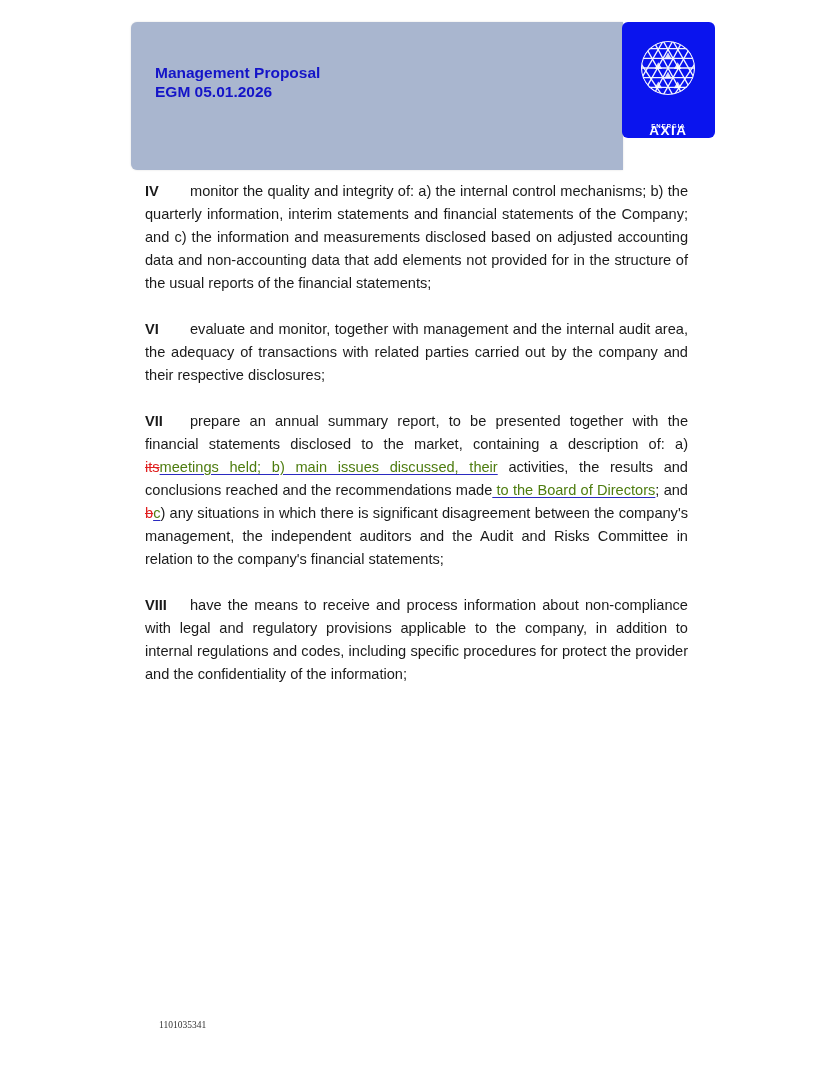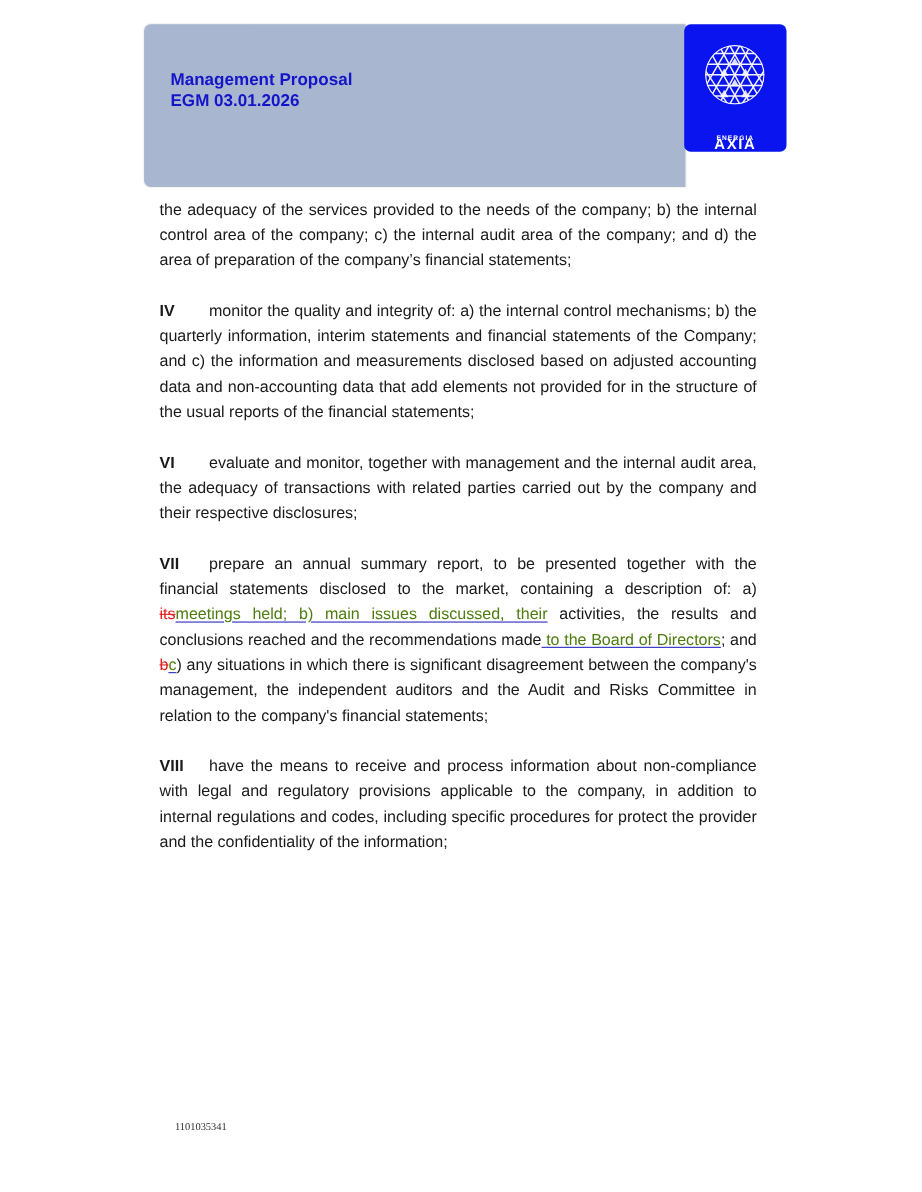--- a/index.html
+++ b/index.html
@@ -105,21 +105,21 @@
       font-size: 9.5px;
       color: #333;
     }
   </style>
 </head>
 <body>
 
 <div class="header-band">
   <div class="header-title">
     <div>Management Proposal</div>
-    <div>EGM 03.01.2026</div>
+    <div>EGM 05.01.2026</div>
   </div>
 </div>
 
 <div class="logo-box">
   <svg class="logo-globe" viewBox="0 0 60 60">
     <defs>
       <clipPath id="gc">
           <circle cx="30" cy="30" r="28"></circle>
         </clipPath>
     </defs>
@@ -136,21 +136,20 @@
       <polygon points="30,34 34,41 26,41"></polygon>
       <polygon points="20,44 24,51 16,51"></polygon>
       <polygon points="40,44 44,51 36,51"></polygon>
     </g>
   </svg>
   <div class="logo-word logo-axia">AXIA</div>
   <div class="logo-word logo-energia">ENERGIA</div>
 </div>
 
 <div class="content">
-  <p class="para">the adequacy of the services provided to the needs of the company; b) the internal control area of the company; c) the internal audit area of the company; and d) the area of preparation of the company’s financial statements;</p>
 
 
   <p class="para">
     <span class="numeral">IV</span><span>monitor the quality and integrity of: a) the internal control mechanisms; b) the quarterly information, interim statements and financial statements of the Company; and c) the information and measurements disclosed based on adjusted accounting data and non-accounting data that add elements not provided for in the structure of the usual reports of the financial statements;</span>
   </p>
 
 
   <p class="para">
     <span class="numeral">VI</span><span>evaluate and monitor, together with management and the internal audit area, the adequacy of transactions with related parties carried out by the company and their respective disclosures;</span>
   </p>

